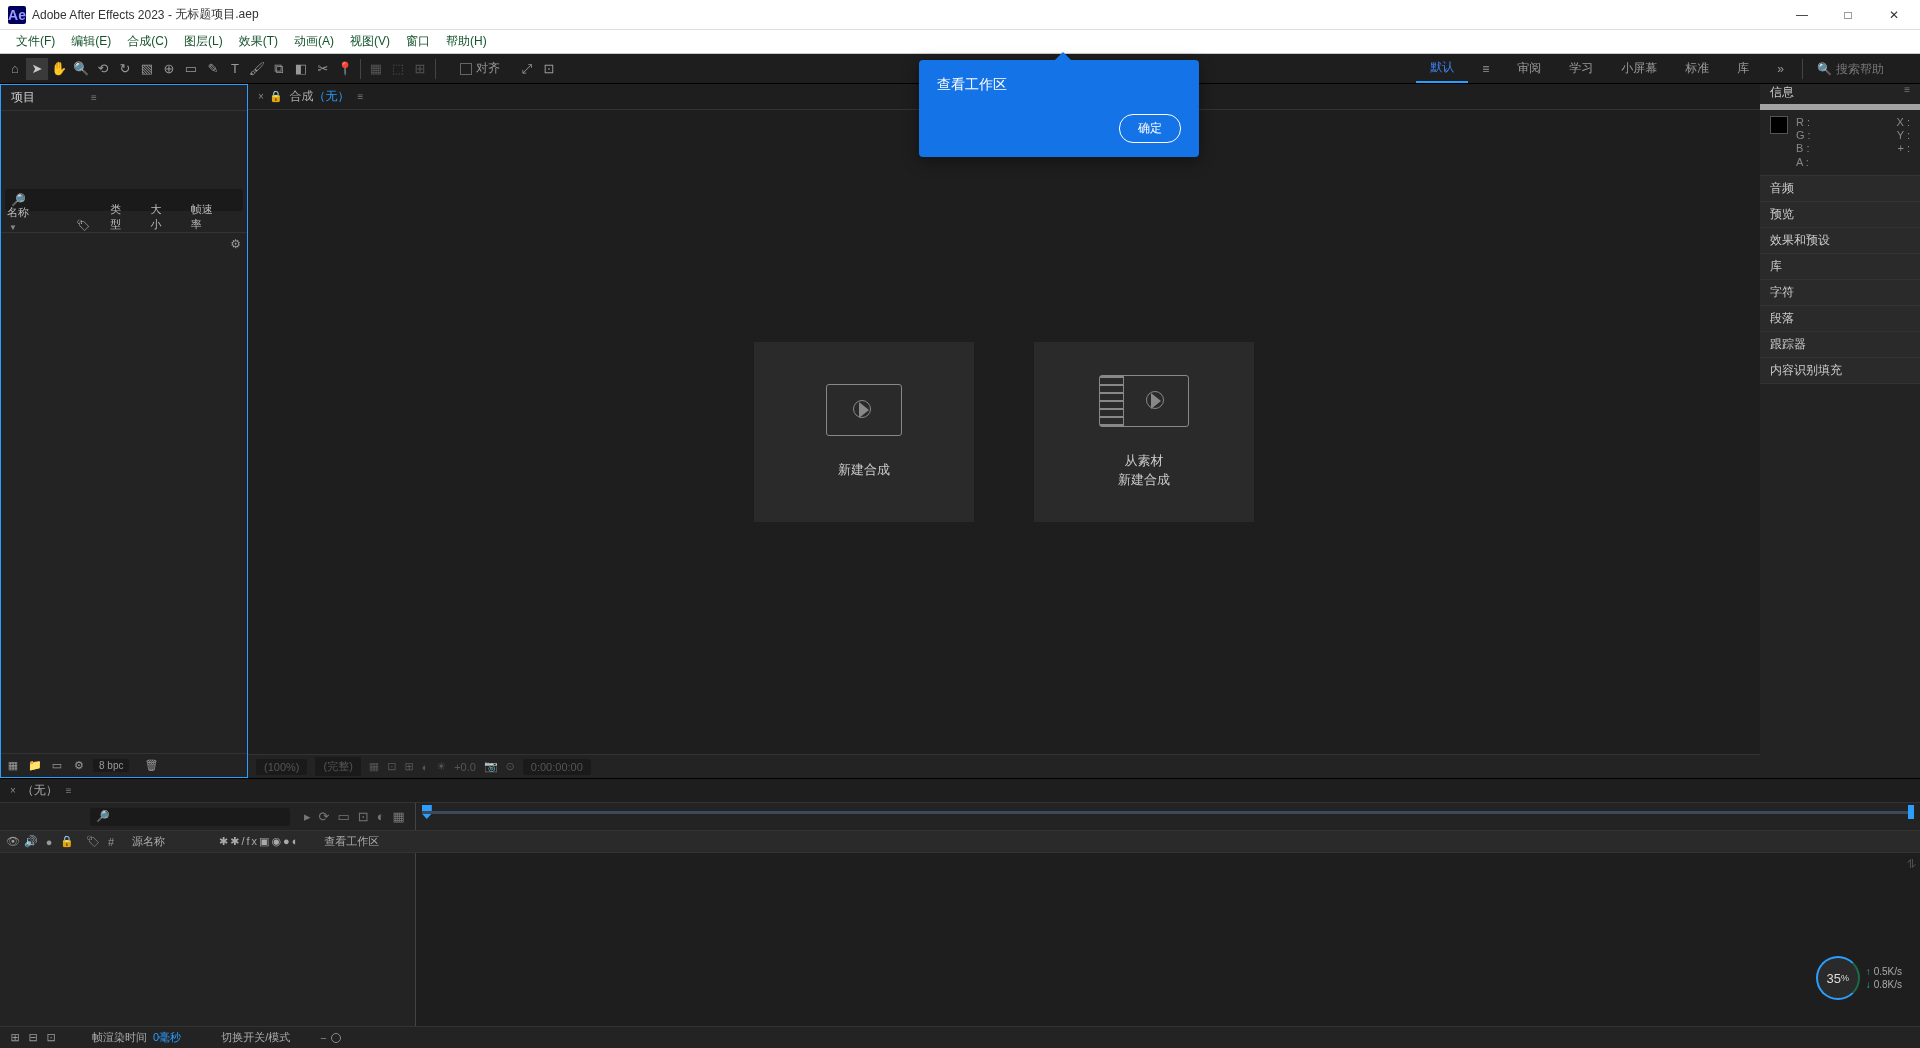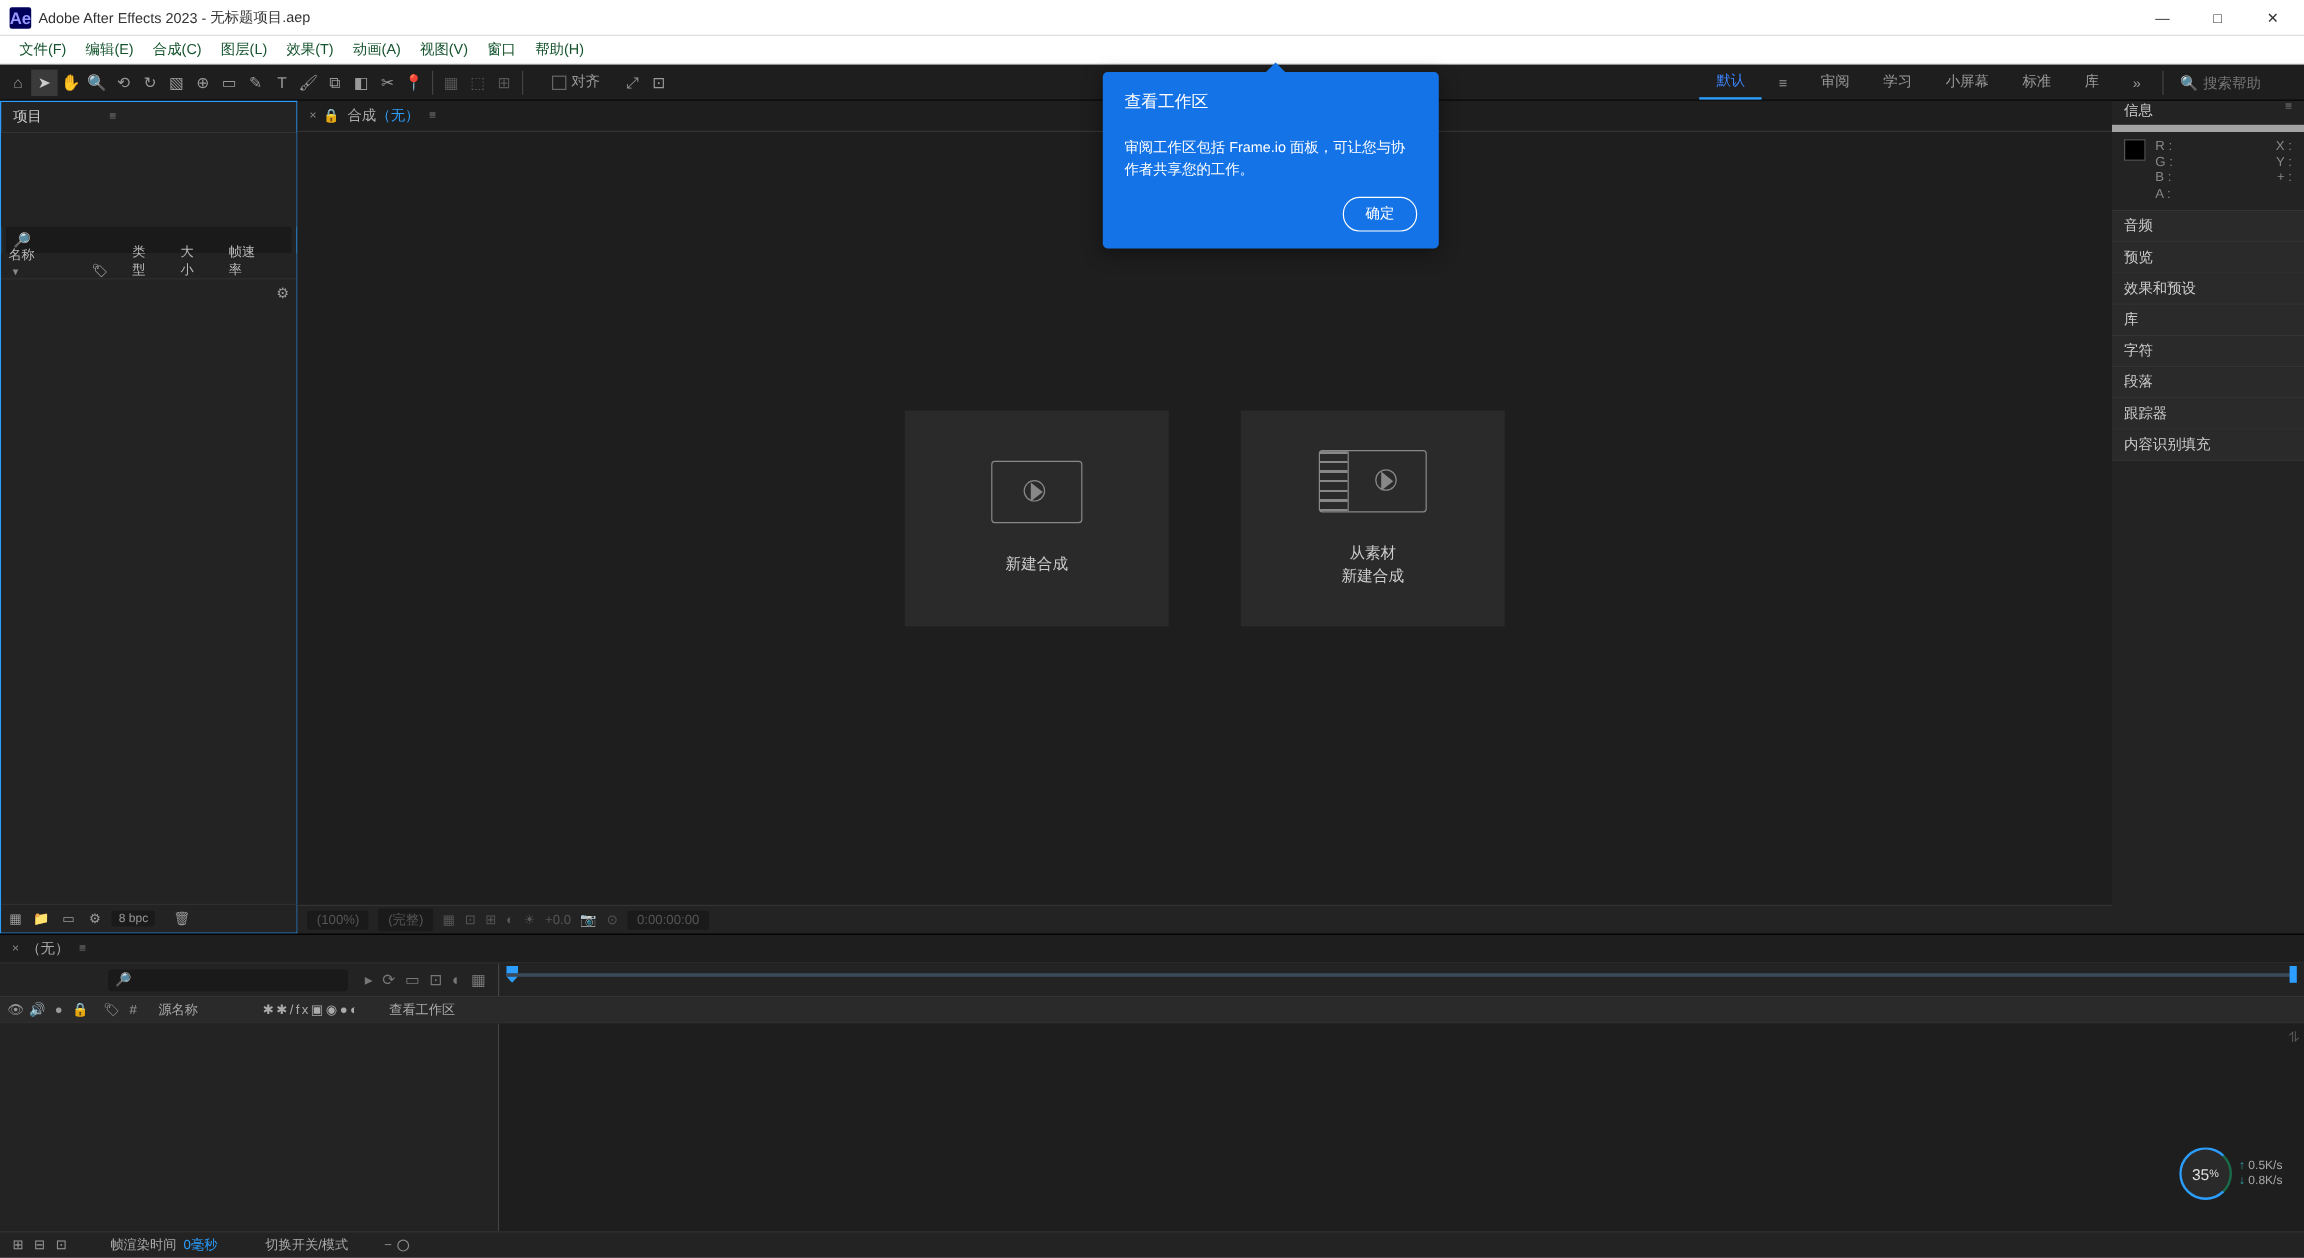--- a/index.html
+++ b/index.html
@@ -332,21 +332,20 @@
       <div class="tl-zoom">
         <span>−</span>
         <div class="zoom-handle"></div>
       </div>
     </div>
   </div>
 </div>
 
 <div class="tooltip">
   <div class="tooltip-title">查看工作区</div>
-  <div class="tooltip-body">审阅工作区包括 Frame.io 面板，可让您与协作者共享您的工作。</div>
   <div class="tooltip-btn">确定</div>
 </div>
 
 <div class="net-widget">
   <div class="net-circle">
     <span>35</span>
       <span style="font-size:9px">%</span>
   </div>
   <div class="net-speeds">
     <span class="up">0.5K/s</span>

